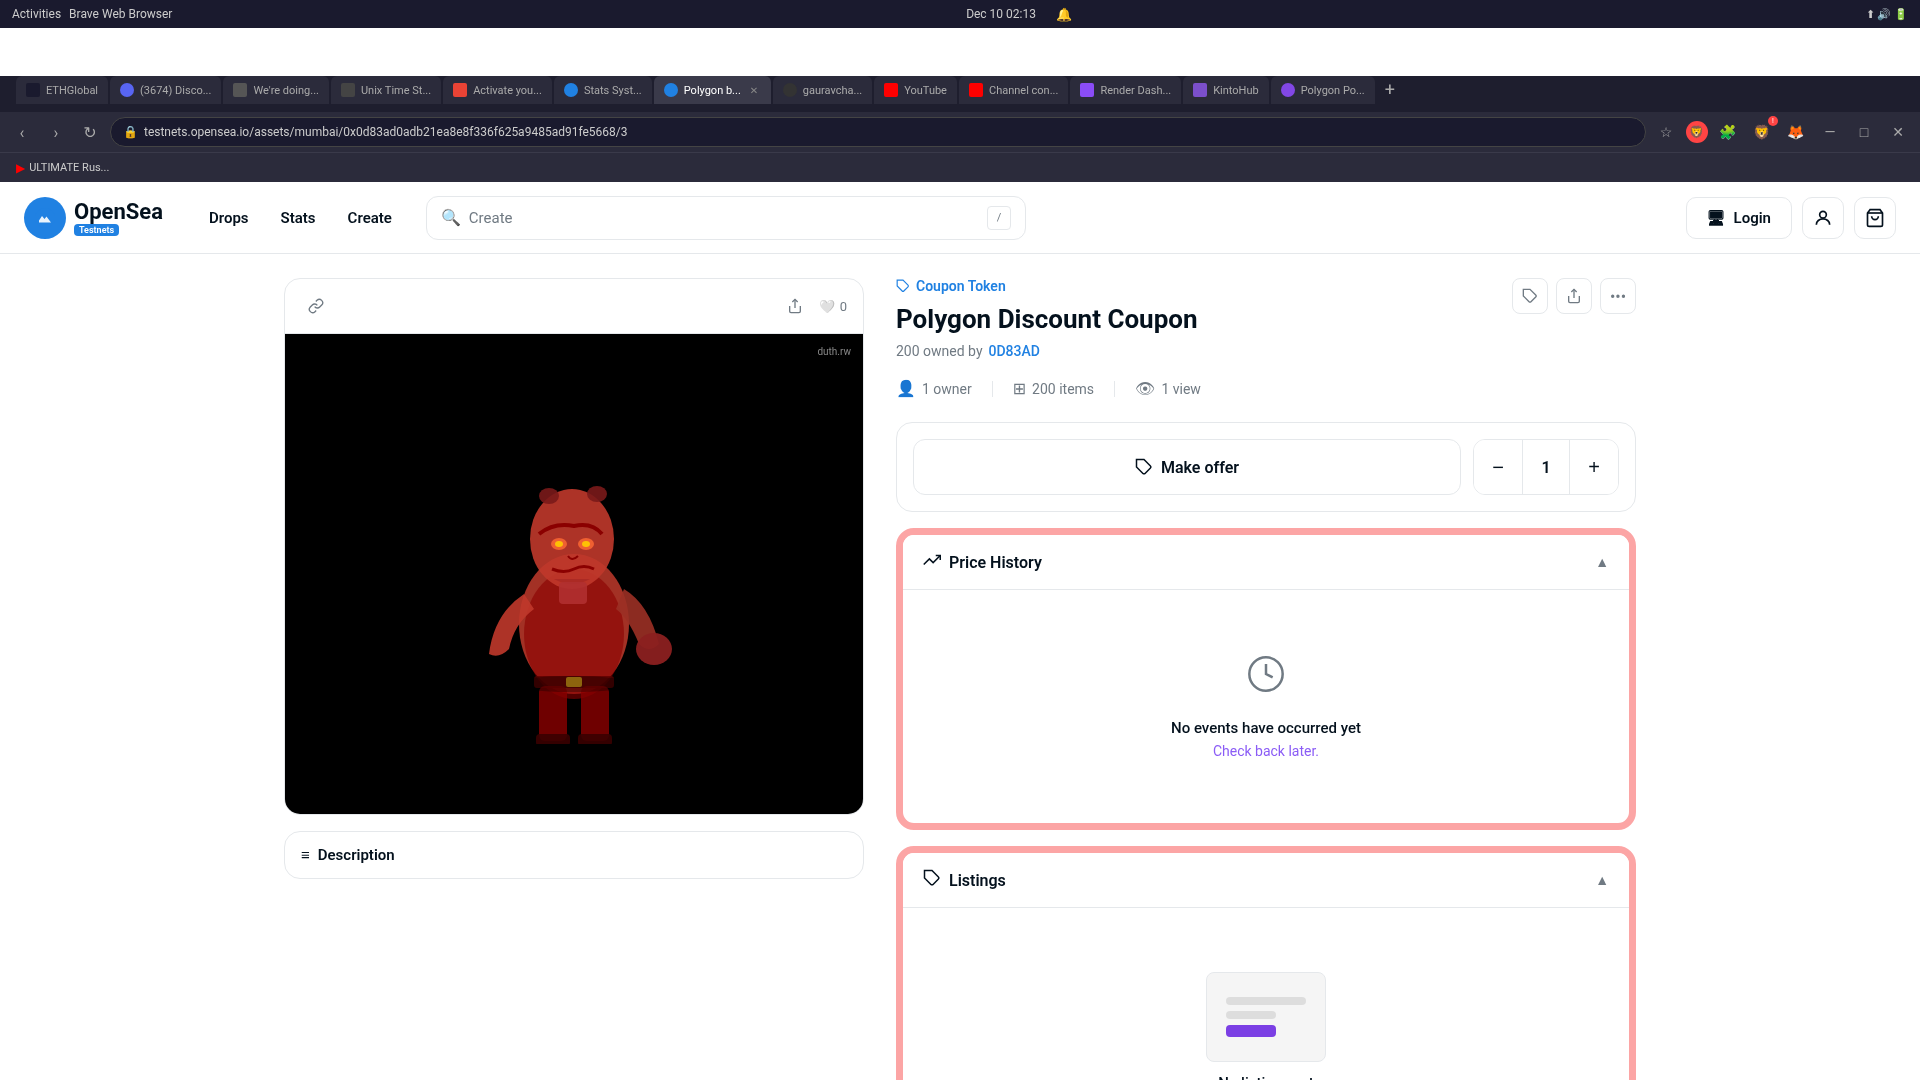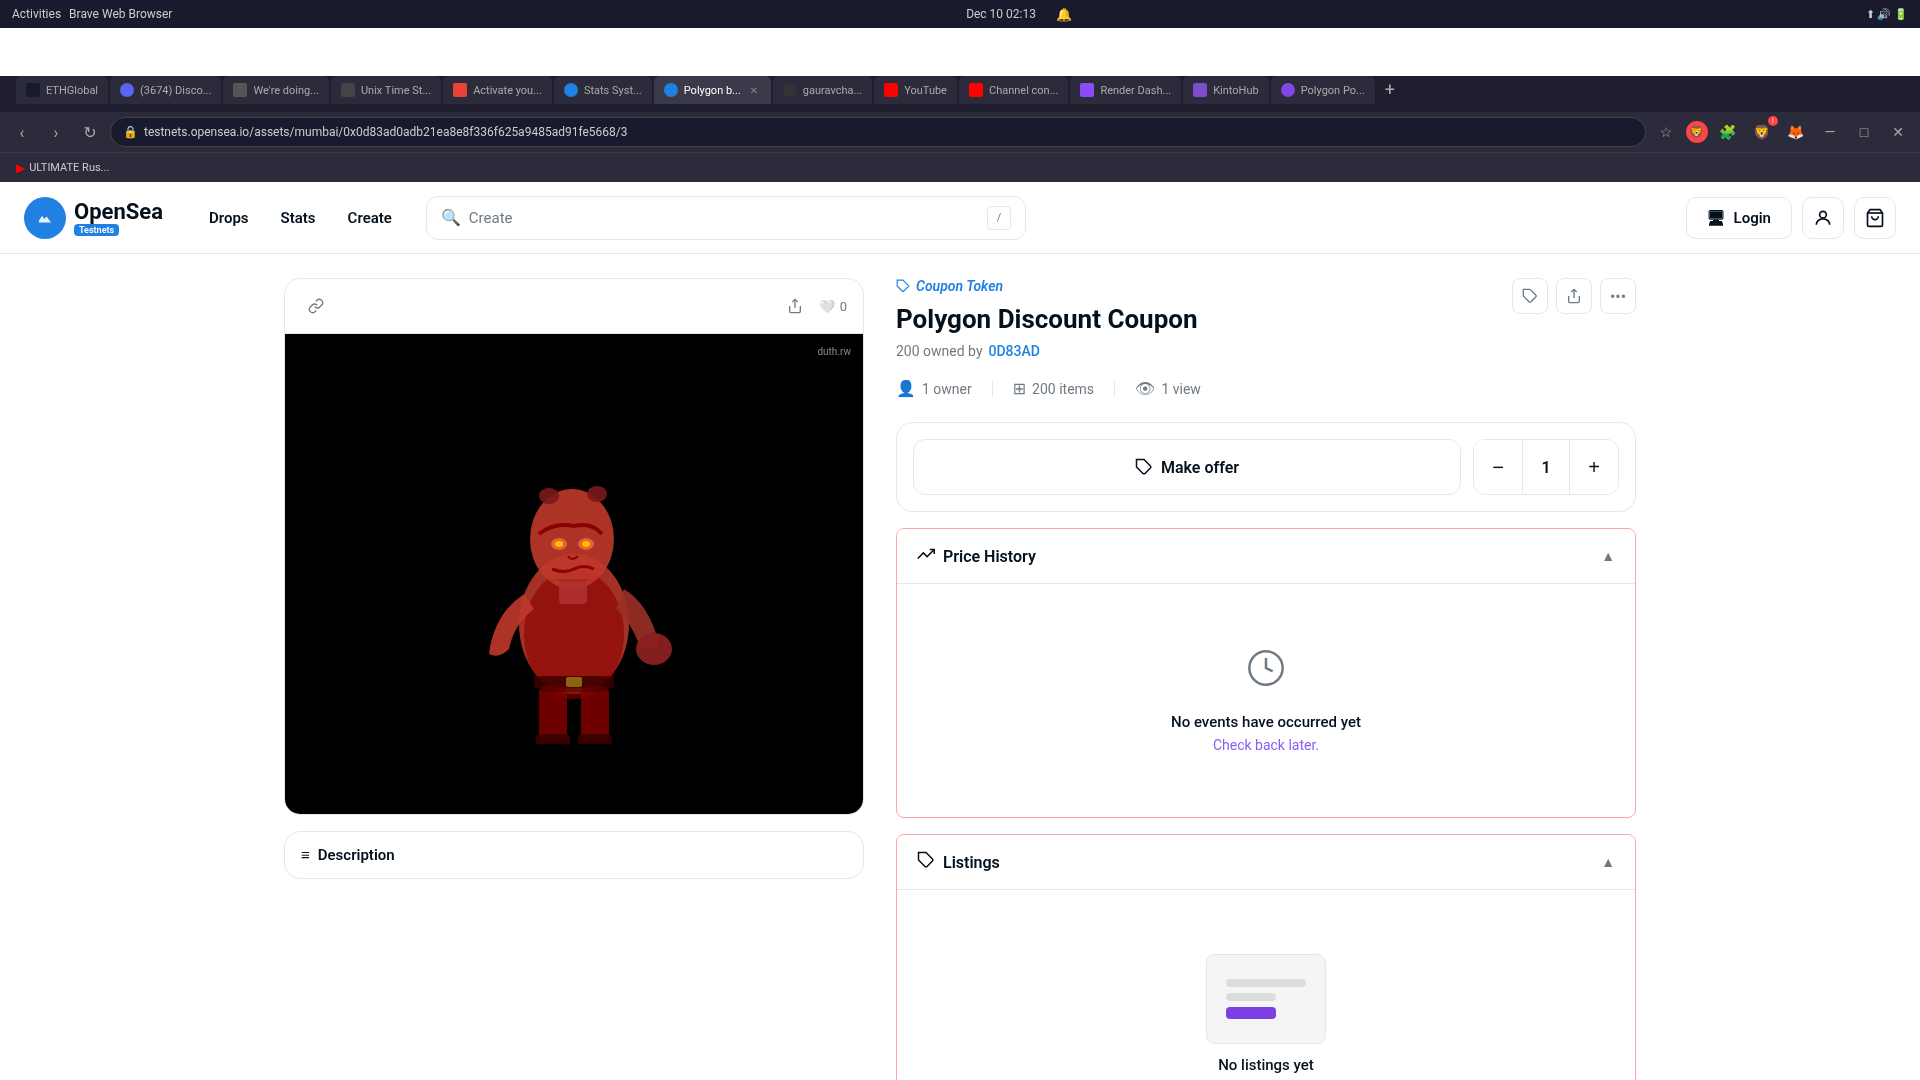--- a/index.html
+++ b/index.html
@@ -368,21 +368,20 @@
     
     .collection-link {
       color: #2081e2;
       font-size: 14px;
       font-weight: 600;
       cursor: pointer;
       display: flex;
       align-items: center;
       gap: 6px;
       margin-bottom: 10px;
-      font-style: italic;
     }
     .nft-title {
       font-size: 26px;
       font-weight: 700;
       color: #04111d;
       margin-bottom: 8px;
       line-height: 1.2;
     }
     .nft-owner-row {
       display: flex;
@@ -473,22 +472,22 @@
       align-items: center;
       justify-content: center;
       font-size: 16px;
       font-weight: 600;
       border-left: 1px solid #e5e8eb;
       border-right: 1px solid #e5e8eb;
     }
 
     
     .section-card {
-      border: 1px solid #fca5a5;
-      border-radius: 8px;
+      border: 7px solid #fca5a5;
+      border-radius: 18px;
       margin-bottom: 16px;
       overflow: hidden;
     }
     .section-header {
       display: flex;
       align-items: center;
       justify-content: space-between;
       padding: 16px 20px;
       cursor: pointer;
       background: #fff;

